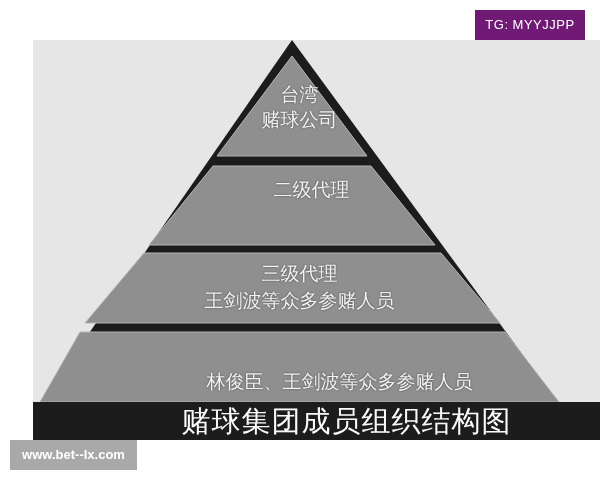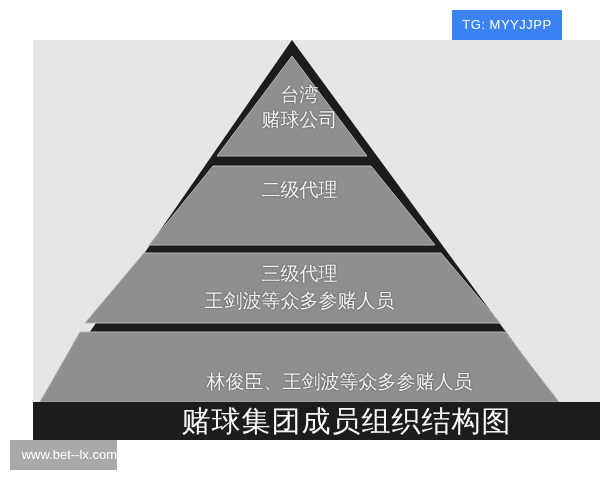--- a/index.html
+++ b/index.html
@@ -4,24 +4,24 @@
 <style>
   html, body { margin:0; padding:0; }
   body { width:600px; height:480px; background:#ffffff; position:relative; overflow:hidden;
          font-family:"DejaVu Sans", sans-serif; }
   .frame { position:absolute; left:33px; top:40px; width:584px; height:400px; background:#e6e6e6; overflow:hidden; }
   svg.pyr { position:absolute; left:0; top:0; }
   .lbl { position:absolute; left:0; width:533px; text-align:center; color:#f2f2f2;
          font-size:19px; line-height:24px; text-shadow:0 0 2px #444; }
   .caption { position:absolute; left:0; top:362px; width:533px; height:38px; background:#1c1c1c;
              color:#fafafa; text-align:center; font-size:29px; line-height:38px; letter-spacing:1px;padding-left:47px; }
-  .tg { position:absolute; left:452px; top:10px; width:110px; height:30px; background:#3b82f6;
+  .tg { position:absolute; left:475px; top:10px; width:110px; height:30px; background:#701a75;
         color:#ffffff; font-family:"Liberation Sans", sans-serif; font-size:13px; line-height:30px; text-align:center; letter-spacing:0.5px; }
-  .wm { position:absolute; left:10px; top:440px; width:107px; height:30px; background:#a9a9a9;
-        color:#ffffff; font-family:"Liberation Sans", sans-serif; font-size:13px; line-height:30px; text-align:right; }
+  .wm { position:absolute; left:10px; top:440px; width:127px; height:30px; background:#a9a9a9;
+        color:#ffffff; font-family:"Liberation Sans", sans-serif; font-size:13px; line-height:30px; text-align:center;font-weight:bold; }
 </style>
 </head>
 <body>
 
 <div class="frame">
   <svg class="pyr" width="533" height="400" viewBox="0 0 533 400">
 
     <polygon points="259,0 0,374 533,374" fill="#1c1c1c"></polygon>
 
     <polygon points="259,16 184,116 334,116" fill="#8f8f8f" stroke="#b5b5b5" stroke-width="1"></polygon>
@@ -29,21 +29,21 @@
     <polygon points="180,126 338,126 402,205 116,205" fill="#8f8f8f" stroke="#b5b5b5" stroke-width="1"></polygon>
 
     <polygon points="111,213 408,213 467,283 52,283" fill="#8f8f8f" stroke="#b5b5b5" stroke-width="1"></polygon>
 
     <polygon points="47,292 472,292 526,362 7,362" fill="#8f8f8f" stroke="#b5b5b5" stroke-width="1"></polygon>
   </svg>
 
   <div class="lbl" style="top:42px;">台湾</div>
   <div class="lbl" style="top:67px;">赌球公司</div>
 
-  <div class="lbl" style="top:137px;">二级代理</div>
+  <div class="lbl" style="top:137px;padding-left:12px;">二级代理</div>
 
   <div class="lbl" style="top:221px;">三级代理</div>
   <div class="lbl" style="top:248px;">王剑波等众多参赌人员</div>
 
   <div class="lbl" style="top:329px;margin-left:40px;">林俊臣、王剑波等众多参赌人员</div>
 
   <div class="caption">赌球集团成员组织结构图</div>
 </div>
 
 <div class="tg">TG: MYYJJPP</div>

